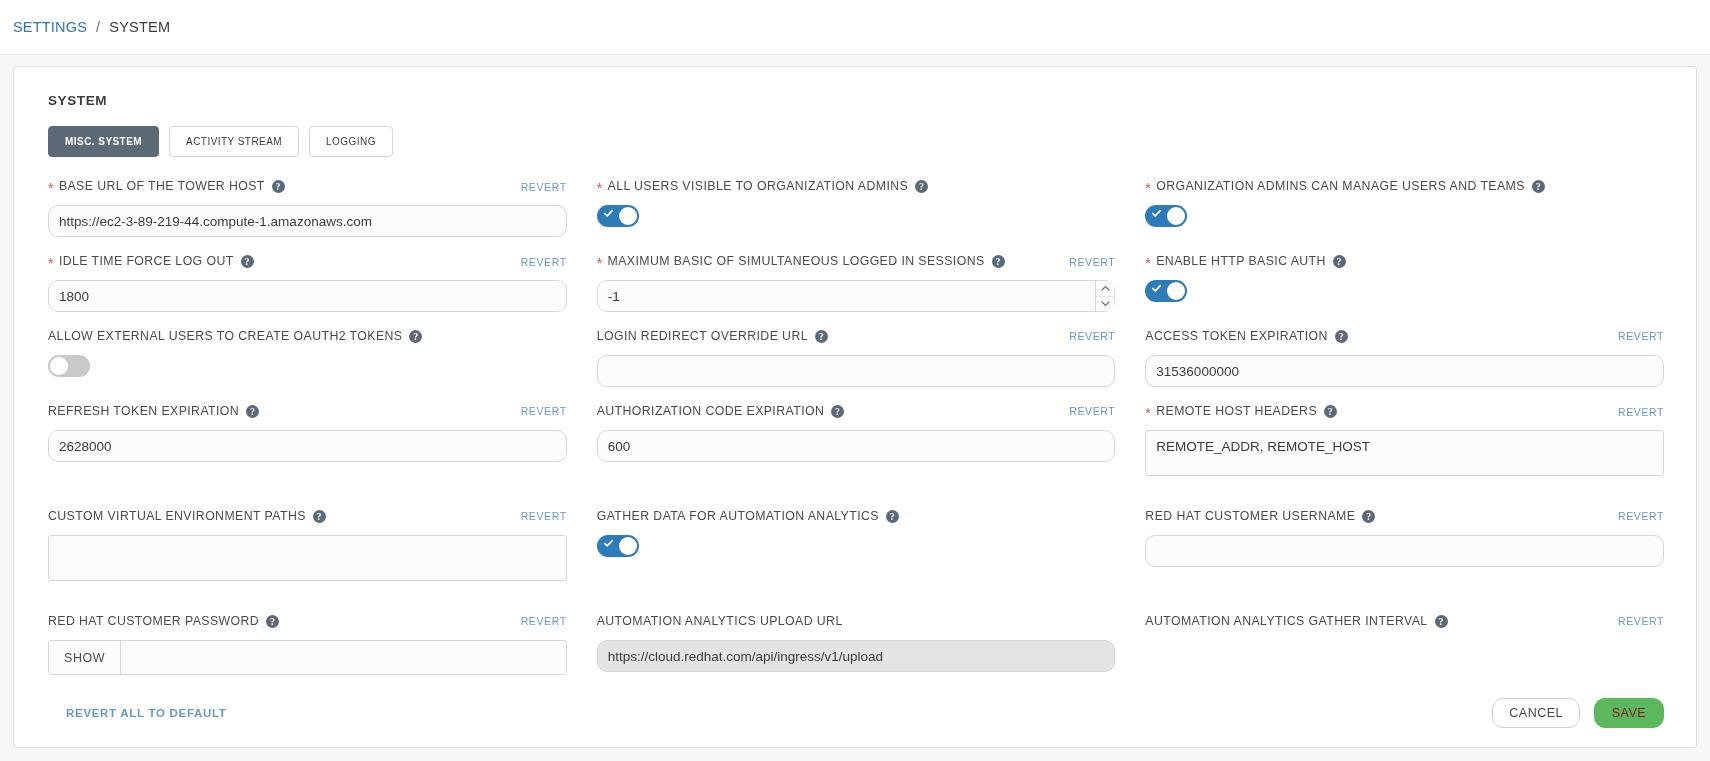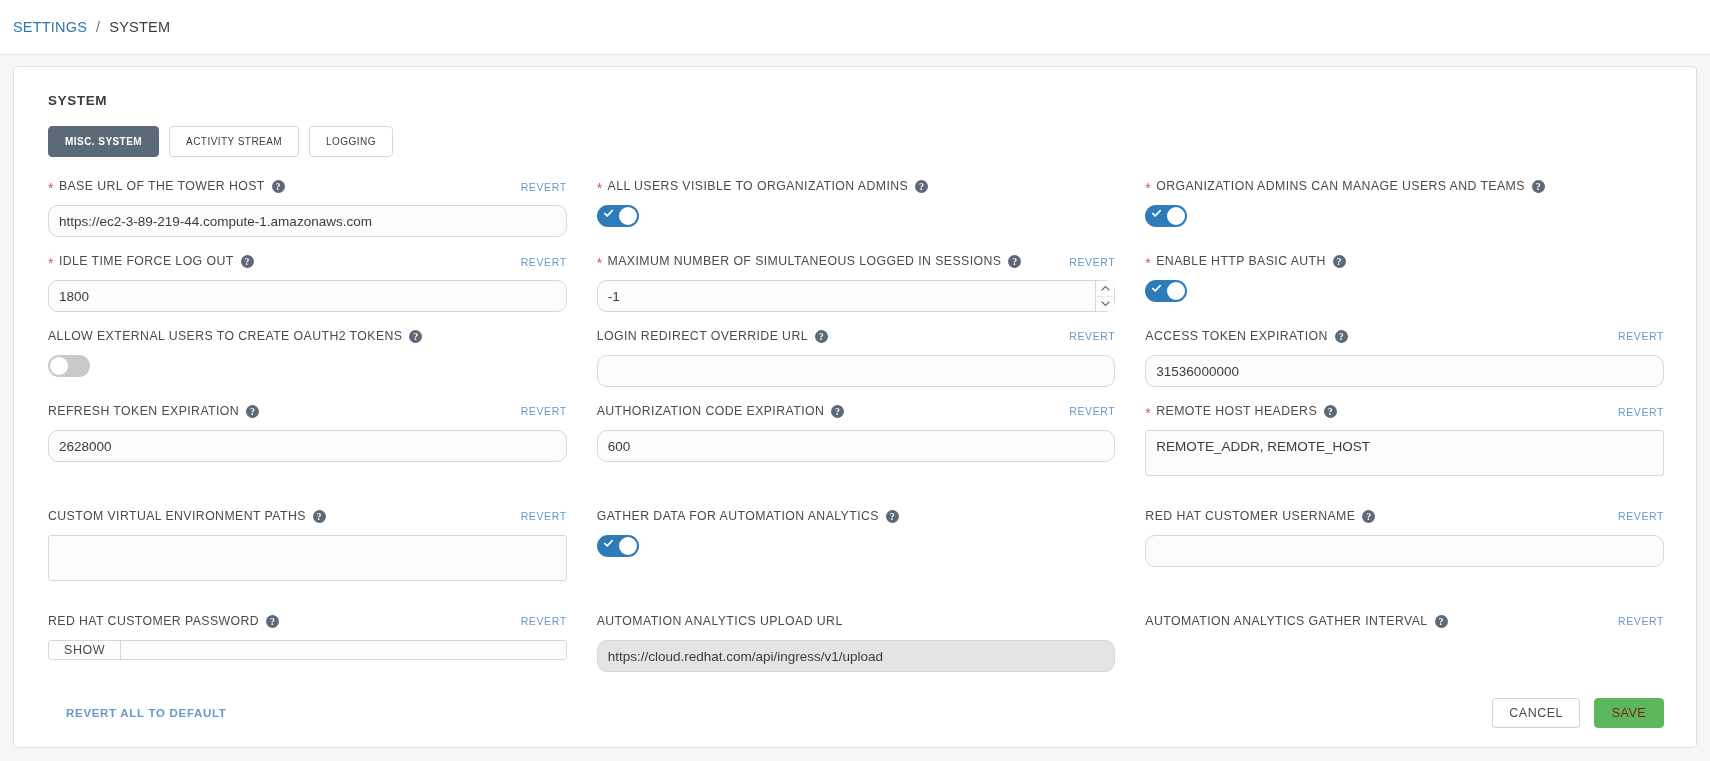--- a/index.html
+++ b/index.html
@@ -180,21 +180,21 @@
     justify-content: center;
     cursor: pointer;
     color: #6b6b6b;
   }
   .spin-btn.up { border-bottom: 1px solid #e8e8e8; }
 
   
   .pw-wrap {
     display: flex;
     width: 100%;
-    height: 20px;
+    height: 35px;
     border: 1px solid #d7d7d7;
     border-radius: 3px;
     background: #fcfcfc;
     overflow: hidden;
   }
   .pw-show {
     width: 72px;
     display: flex;
     align-items: center;
     justify-content: center;
@@ -256,21 +256,21 @@
     color: #6899c9;
     letter-spacing: .7px;
     cursor: pointer;
     margin-left: 20px;
     font-weight: bold;
   }
   .footer-btns { display: flex; gap: 14px; }
   .btn {
     height: 30px;
     min-width: 70px;
-    border-radius: 4px;
+    border-radius: 11px;
     font-size: 12.5px;
     letter-spacing: .5px;
     display: flex;
     align-items: center;
     justify-content: center;
     cursor: pointer;
     padding: 0 16px;
   }
   .btn-cancel {
     background: #ffffff;
@@ -364,21 +364,21 @@
           </span>
           <span class="revert">REVERT</span>
         </div>
         <input class="text-input" value="1800" style="">
       </div>
 
       <div class="field">
         <div class="label-row">
           <span class="label">
             <span class="req-star">*</span>
-            <span>MAXIMUM NUMBER OF SIMULTANEOUS LOGGED IN SESSIONS</span>
+            <span>MAXIMUM BASIC OF SIMULTANEOUS LOGGED IN SESSIONS</span>
             <span class="help-icon">?</span>
           </span>
           <span class="revert">REVERT</span>
         </div>
         <div class="spin-wrap">
           <input class="text-input" value="-1" style="">
           <div class="spinner">
             <div class="spin-btn up">
               <svg width="9" height="6" viewBox="0 0 9 6">
                 <path d="M1 5 L4.5 1.5 L8 5" stroke="#6b6b6b" stroke-width="1.1" fill="none" stroke-linecap="round"></path>

